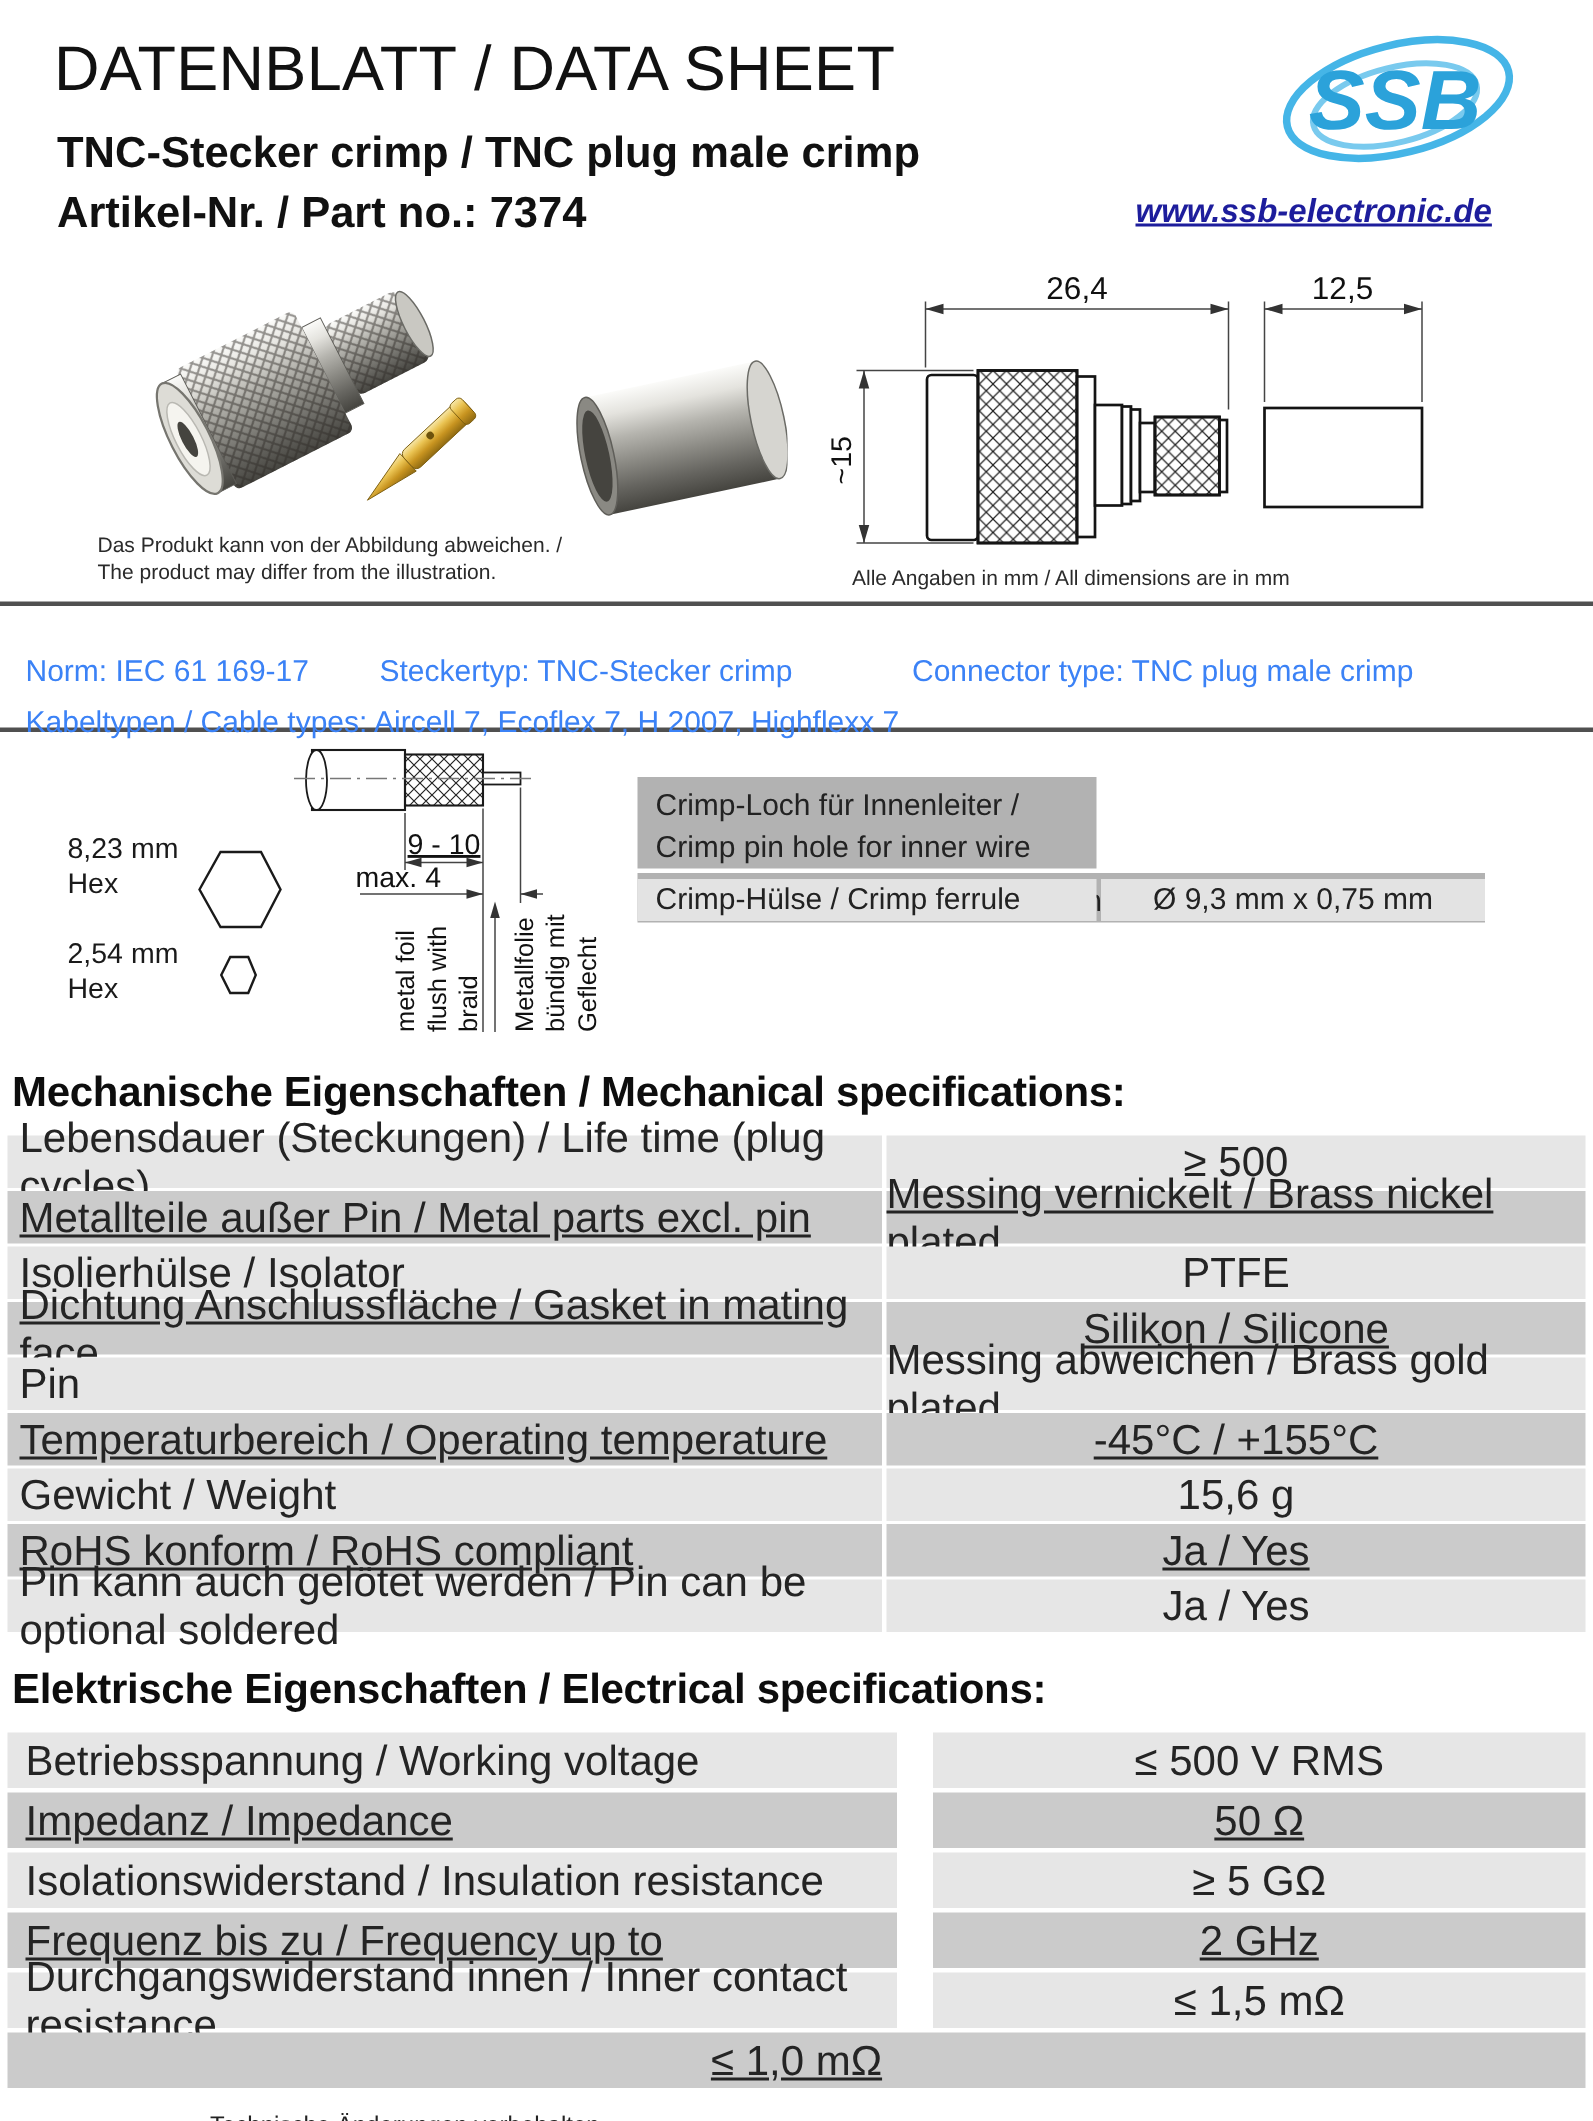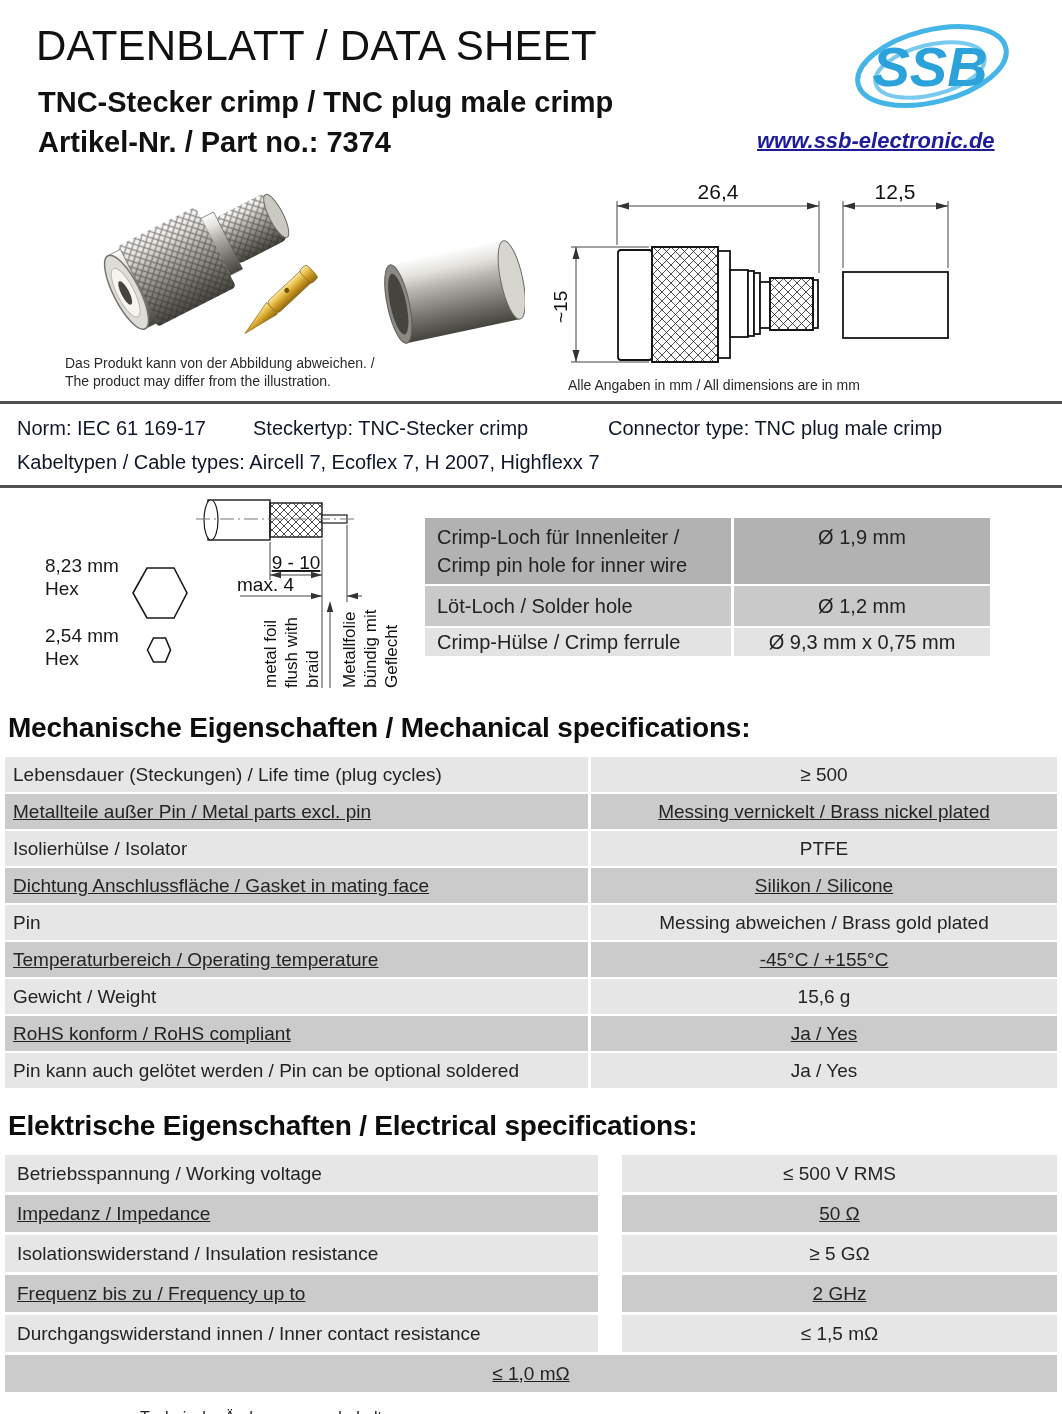--- a/index.html
+++ b/index.html
@@ -14,41 +14,41 @@
   .website{left:757px;top:128px;font-size:22px;font-weight:700;font-style:italic;
            color:#1d1d9c;text-decoration:underline;text-decoration-thickness:2px;cursor:pointer;}
 
   
   .caption{font-size:14px;color:#2a2a2a;line-height:18px;}
 
   
   .rule{left:0;width:1062px;height:3px;background:#505050;}
 
   
-  .norm-text{font-size:20px;color:#0f172a;white-space:nowrap;}
+  .norm-text{font-size:20px;color:#3b82f6;white-space:nowrap;margin-top:20px;}
 
   
   #crimp-table{left:425px;top:518px;width:565px;font-size:20px;color:#222;}
   .crow{display:flex;gap:3px;margin-bottom:2px;}
   .crow > div{box-sizing:border-box;}
   .crow .clabel{width:306px;padding-left:12px;}
   .crow .cval{flex:1;text-align:center;}
-  .crow.c1{height:66px;}
+  .crow.c1{height:66px;flex-direction:column;}
   .crow.c1 > div{background:#b2b2b2;padding-top:5px;line-height:28px;}
   .crow.c2{height:40px;}
   .crow.c2 > div{background:#c9c9c9;display:flex;flex-direction:column;justify-content:center;}
   .crow.c3{height:28px;}
   .crow.c3 > div{background:#e3e3e3;display:flex;flex-direction:column;justify-content:center;}
   .crow.c2 .cval,.crow.c3 .cval{align-items:center;}
 
   
   .sec-heading{left:8px;font-size:28px;font-weight:700;color:#0d0d0d;letter-spacing:-.2px;}
 
   
-  .spec-table{left:5px;width:1052px;font-size:19px;color:#242424;}
+  .spec-table{left:5px;width:1052px;font-size:28px;color:#242424;}
   .srow{display:flex;gap:3px;margin-bottom:2px;height:35px;}
   .srow > div{box-sizing:border-box;}
   .srow .lbl{width:583px;display:flex;align-items:center;padding-left:8px;}
   .srow .val{flex:1;display:flex;align-items:center;justify-content:center;}
   .srow.light > div{background:#e6e6e6;}
   .srow.dark > div{background:#cbcbcb;text-decoration:underline;}
   .etable .srow{height:37px;margin-bottom:3px;gap:24px;}
   .etable .lbl{width:593px;padding-left:12px;}
 
   .footer-clip{left:140px;top:1409px;font-size:16px;color:#222;white-space:nowrap;}
@@ -234,24 +234,20 @@
   </svg>
 
   <div id="crimp-table" class="abs">
     <div class="crow c1">
       <div class="clabel">
         <div>Crimp-Loch für Innenleiter /</div>
         <div>Crimp pin hole for inner wire</div>
       </div>
       <div class="cval">Ø 1,9 mm</div>
     </div>
-    <div class="crow c2">
-      <div class="clabel">Löt-Loch / Solder hole</div>
-      <div class="cval">Ø 1,2 mm</div>
-    </div>
     <div class="crow c3">
       <div class="clabel">Crimp-Hülse / Crimp ferrule</div>
       <div class="cval">Ø 9,3 mm x 0,75 mm</div>
     </div>
   </div>
 
   <div class="abs sec-heading" style="top:712px;">Mechanische Eigenschaften / Mechanical specifications:</div>
   <div class="abs spec-table" style="top:757px;">
     <div class="srow light">
       <div class="lbl">Lebensdauer (Steckungen) / Life time (plug cycles)</div>

